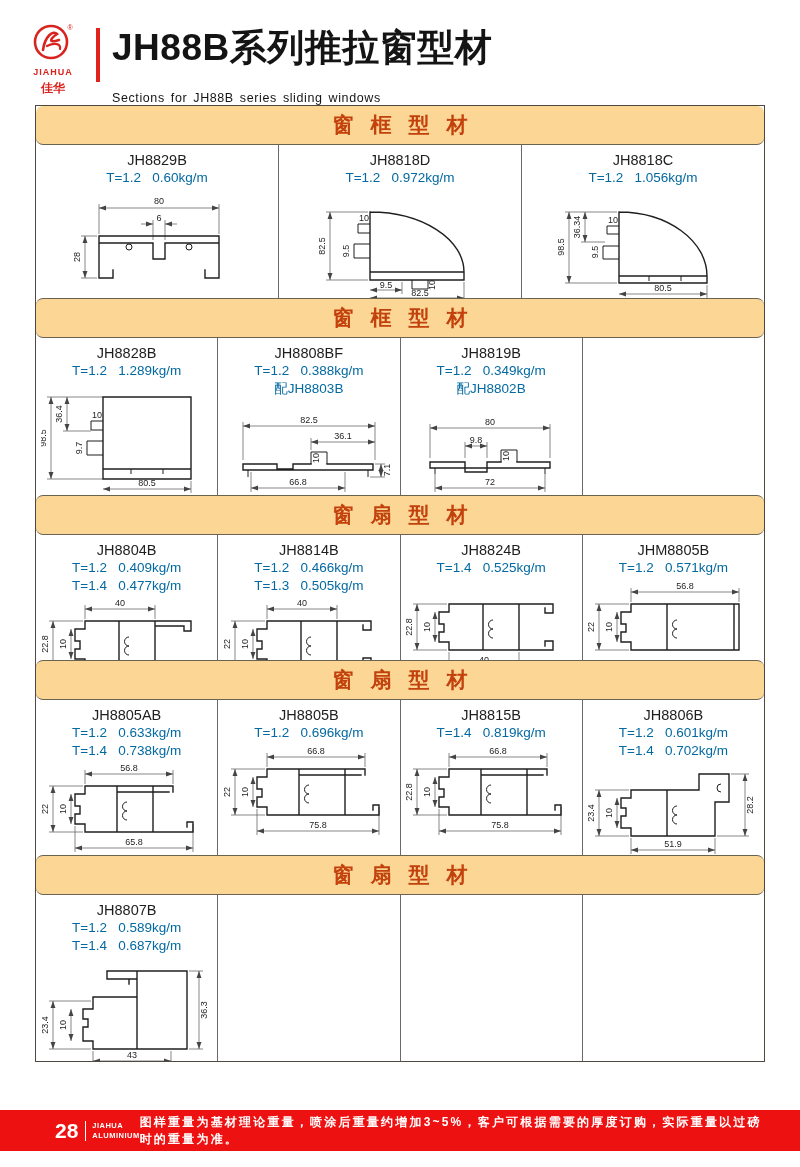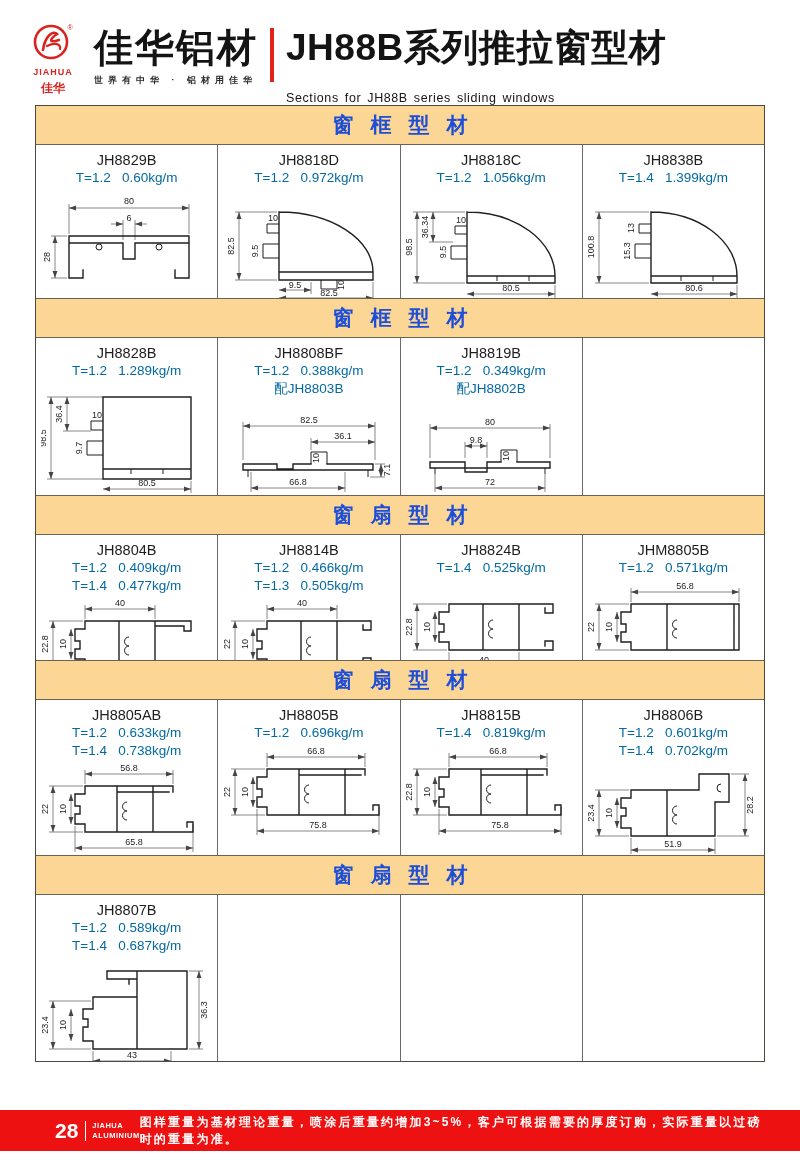--- a/index.html
+++ b/index.html
@@ -16,21 +16,21 @@
   .tagline{font-size:9px;letter-spacing:5px;color:#2a2a2a;margin-top:7px;font-weight:bold;}
   .hdr-divider{width:4px;height:54px;background:#e0241c;margin:8px 12px 0 12px;}
   .title-block{padding-top:8px;}
   .doc-title{font-size:37px;font-weight:bold;color:#141414;letter-spacing:0.5px;line-height:1.1;}
   .doc-subtitle{font-size:12.5px;color:#141414;margin-top:22px;letter-spacing:0.6px;word-spacing:2px;}
 
   
   .catalog{position:absolute;left:35px;top:105px;width:730px;border:1px solid #4e4a42;box-sizing:border-box;}
   .band{background:#fbd695;border-top:1px solid #6b6250;border-bottom:1px solid #6b6250;height:38px;
         display:flex;align-items:center;justify-content:center;font-size:21px;font-weight:bold;
-        letter-spacing:17px;text-indent:17px;color:#1d4ed8;}
+        letter-spacing:17px;text-indent:17px;color:#c2410c;border-radius:7px;}
   .band:first-child{border-top:none;}
   .cells{display:flex;}
   .cell{flex:1;border-right:1px solid #6a6a6a;box-sizing:border-box;text-align:center;padding-top:6px;overflow:hidden;}
   .cell:last-child{border-right:none;}
   .row-1{height:153px}.row-2{height:157px}.row-3{height:125px}.row-4{height:155px}.row-5{height:166px}
   .code{font-size:14.5px;color:#1e1e1e;line-height:1.25;}
   .spec{font-size:13.5px;color:#0369a1;white-space:pre;line-height:1.3;}
 
   
   svg.draw{display:block;margin:3px auto 0;}
@@ -62,24 +62,20 @@
   <div class="logo-block">
     <svg width="44" height="40" viewBox="0 0 44 40">
       <circle cx="20" cy="20" r="16" fill="none" stroke="#d9231f" stroke-width="2.6"></circle>
       <path d="M12,28 C14,14 22,8 26,12 C20,16 16,22 28,18" fill="none" stroke="#d9231f" stroke-width="2.6" stroke-linecap="round"></path>
       <path d="M16,24 C24,20 30,22 29,27" fill="none" stroke="#d9231f" stroke-width="2.2" stroke-linecap="round"></path>
       <text x="39" y="8" font-size="7" fill="#d9231f" text-anchor="middle">®</text>
     </svg>
     <div class="logo-en">JIAHUA</div>
     <div class="logo-cn">佳华</div>
   </div>
-  <div class="brand-block">
-    <div class="brand">佳华铝材</div>
-    <div class="tagline">世界有中华 · 铝材用佳华</div>
-  </div>
   <div class="hdr-divider"></div>
   <div class="title-block">
     <div class="doc-title">JH88B系列推拉窗型材</div>
     <div class="doc-subtitle">Sections for JH88B series sliding windows</div>
   </div>
 </div>
 
 <div class="catalog">
 
   <div class="band">窗框型材</div>
@@ -145,39 +141,20 @@
         <text x="56" y="33">10</text>
         <text transform="rotate(-90 41 62)" x="41" y="62">9.5</text>
         <text x="106" y="101">80.5</text>
         <g>
           <path class="p" d="M62,22 V93 M62,22 A88,64 0 0 1 150,86 M62,86 H150 M62,93 H150 M150,86 V93"></path>
           <path class="p2" d="M62,36 H50 V44 H62 M62,56 H46 V69 H62 M92,86 V91 M124,86 V91"></path>
         </g>
       </svg>
     </div>
 
-    <div class="cell">
-      <div class="code">JH8838B</div>
-      <div class="spec">T=1.4   1.399kg/m</div>
-      <svg class="draw" width="172" height="112" viewBox="0 0 172 112">
-        <g>
-          <path class="d" d="M8,22 H62 M8,93 H62 M150,95 V108"></path>
-          <line class="d" x1="12" y1="22" x2="12" y2="93" marker-start="url(#ar)" marker-end="url(#ar)"></line>
-          <line class="d" x1="64" y1="104" x2="150" y2="104" marker-start="url(#ar)" marker-end="url(#ar)"></line>
-        </g>
-        <text transform="rotate(-90 7 57)" x="7" y="57">100.8</text>
-        <text transform="rotate(-90 47 38)" x="47" y="38">13</text>
-        <text transform="rotate(-90 43 61)" x="43" y="61">15.3</text>
-        <text x="107" y="101">80.6</text>
-        <g>
-          <path class="p" d="M64,22 V93 M64,22 A86,64 0 0 1 150,86 M64,86 H150 M64,93 H150 M150,86 V93"></path>
-          <path class="p2" d="M64,34 H52 V43 H64 M64,54 H48 V68 H64 M94,86 V91 M126,86 V91"></path>
-        </g>
-      </svg>
-    </div>
   </div>
 
   <div class="band">窗框型材</div>
   <div class="cells row-2">
 
     <div class="cell">
       <div class="code">JH8828B</div>
       <div class="spec">T=1.2   1.289kg/m</div>
       <svg class="draw" width="172" height="116" viewBox="0 0 172 116">
         <g>

